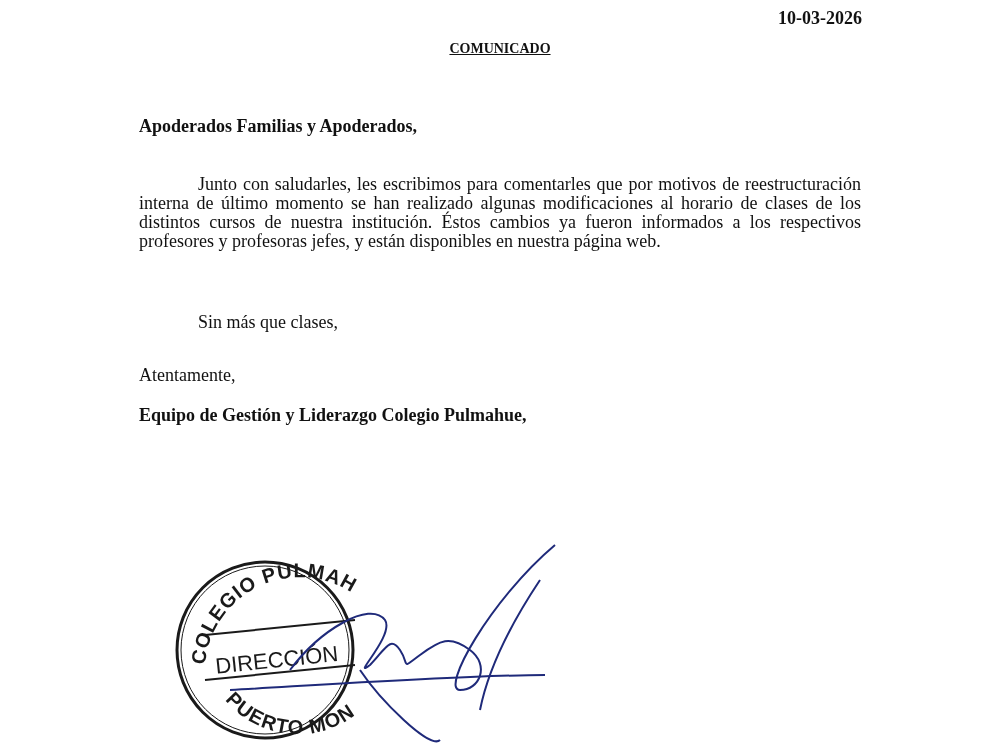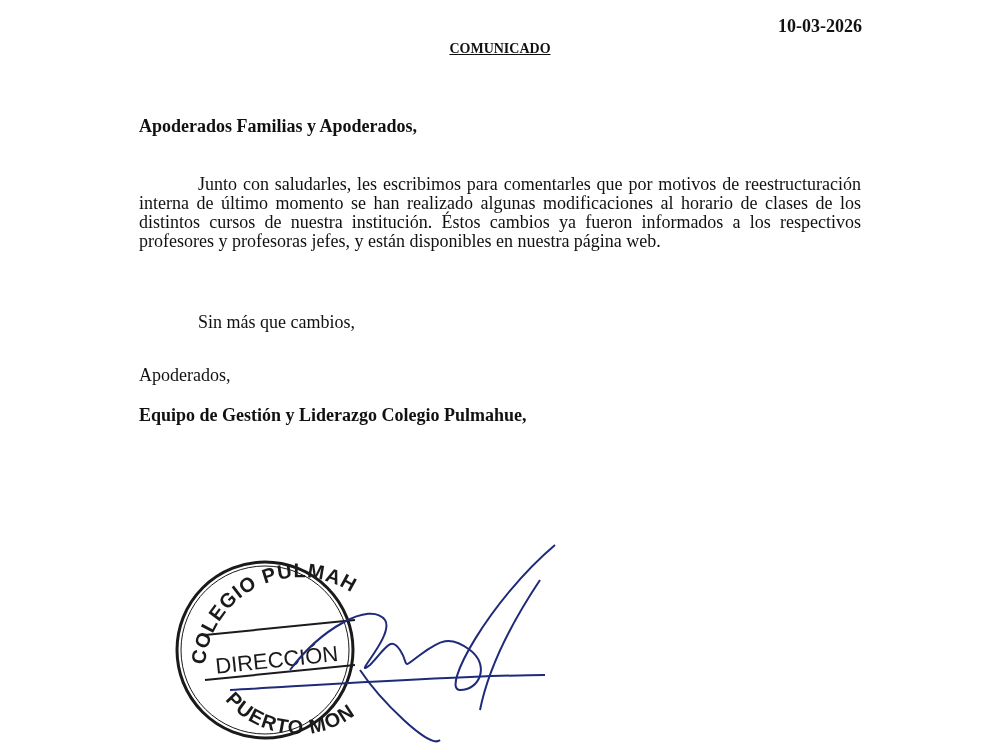--- a/index.html
+++ b/index.html
@@ -1,35 +1,35 @@
 <!DOCTYPE html>
 <html><head>
   <meta charset="utf-8">
   <style>
     html, body { margin: 0; padding: 0; background: #ffffff; }
     body { width: 1000px; height: 750px; overflow: hidden; position: relative; font-family: "Liberation Serif", serif; color: #111; }
-    .date { position: absolute; right: 138px; top: 16px; font-weight: bold; font-size: 18px; }
+    .date { position: absolute; right: 138px; top: 8px; font-weight: bold; font-size: 18px; }
     .title { position: absolute; left: 0; width: 1000px; top: 41px; text-align: center; font-weight: bold; font-size: 14px; text-decoration: underline; }
     .greeting { position: absolute; left: 139px; top: 116px; font-weight: bold; font-size: 18px; }
     .body-para { position: absolute; left: 139px; top: 175px; width: 722px; font-size: 18px; line-height: 19px; text-align: justify; text-indent: 59px; margin: 0; }
     .closing-line { position: absolute; left: 198px; top: 312px; font-size: 18px; }
     .regards { position: absolute; left: 139px; top: 365px; font-size: 18px; }
     .sign-team { position: absolute; left: 139px; top: 405px; font-weight: bold; font-size: 18px; }
     .stamp-wrap { position: absolute; left: 170px; top: 540px; width: 420px; height: 210px; }
     .stamp-wrap svg { position: absolute; left: 0; top: 0; }
   </style>
 </head>
 <body>
 
 <div class="date">10-03-2026</div>
 <div class="title">COMUNICADO</div>
 <div class="greeting">Apoderados Familias y Apoderados,</div>
 <p class="body-para">Junto con saludarles, les escribimos para comentarles que por motivos de reestructuración interna de último momento se han realizado algunas modificaciones al horario de clases de los distintos cursos de nuestra institución. Éstos cambios ya fueron informados a los respectivos profesores y profesoras jefes, y están disponibles en nuestra página web.</p>
-<div class="closing-line">Sin más que cambios,</div>
-<div class="regards">Apoderados,</div>
+<div class="closing-line">Sin más que clases,</div>
+<div class="regards">Atentamente,</div>
 <div class="sign-team">Equipo de Gestión y Liderazgo Colegio Pulmahue,</div>
 
 <div class="stamp-wrap">
   <svg width="420" height="210" viewBox="0 0 420 210">
     <defs>
       <path id="arcTop" d="M 35 125 A 95 95 0 0 1 185 55"></path>
       <path id="arcBottom" d="M 55 160 A 95 95 0 0 0 185 175"></path>
     </defs>
     <circle cx="95" cy="110" r="88" fill="none" stroke="#1a1a1a" stroke-width="3"></circle>
     <circle cx="95" cy="110" r="84" fill="none" stroke="#1a1a1a" stroke-width="1"></circle>

